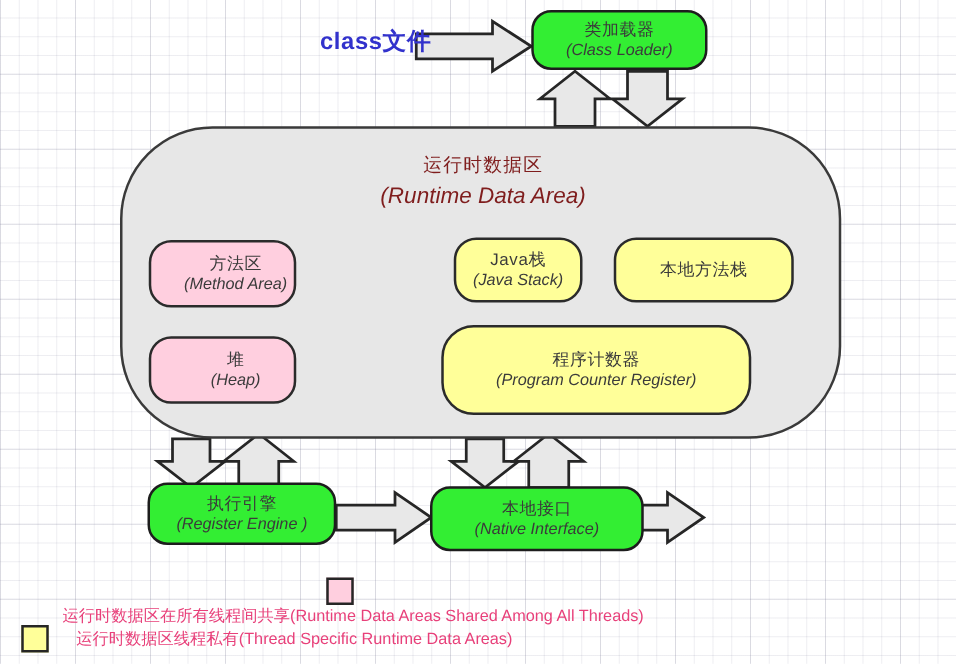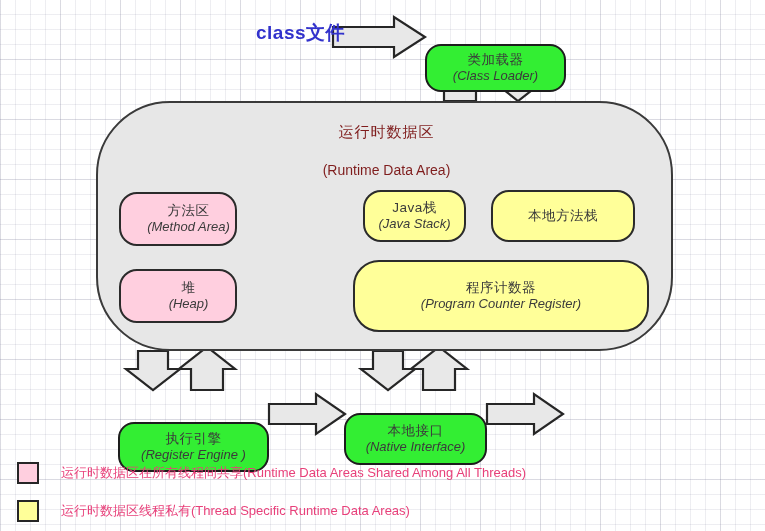--- a/index.html
+++ b/index.html
@@ -47,21 +47,20 @@
     letter-spacing: .5px;
   }
   .node .en {
     font-size: 13px;
     font-style: italic;
   }
   .green-box {
     background: #33ee33;
     border: 2.2px solid #1d1d1d;
     border-radius: 16px;
-    margin-top: 36px;
   }
   .pink-box {
     background: #ffcfdf;
     border: 2.2px solid #2b2b2b;
     border-radius: 18px;
     padding-left: 21px;
   }
   .yellow-box {
     background: #ffff99;
     border: 2.2px solid #2b2b2b;
@@ -80,21 +79,21 @@
   }
   #runtime-title {
     position: absolute;
     left: 0;
     top: 20px;
     width: 577px;
     text-align: center;
     color: #7f1d1d;
   }
   #runtime-title .cn { font-size: 15px; letter-spacing: 1px; }
-  #runtime-title .en { font-size: 14px; margin-top: 20px; }
+  #runtime-title .en { font-size: 18px; margin-top: 4px; font-style: italic; }
 
   #class-file-label {
     position: absolute;
     left: 256px;
     top: 20px;
     font-size: 19px;
     font-weight: bold;
     color: #3232cc;
     letter-spacing: .5px;
     white-space: nowrap;
@@ -173,37 +172,37 @@
 
   <div class="node yellow-box" style="left:363px; top:190px; width:103px; height:52px;">
     <span class="cn">Java栈</span>
     <span class="en">(Java Stack)</span>
   </div>
 
   <div class="node yellow-box" style="left:491px; top:190px; width:144px; height:52px;">
     <span class="cn">本地方法栈</span>
   </div>
 
-  <div class="node yellow-box" style="left:353px; top:260px; width:296px; height:72px; border-radius:26px;">
+  <div class="node yellow-box" style="left:353px; top:260px; width:248px; height:72px; border-radius:26px;">
     <span class="cn">程序计数器</span>
     <span class="en">(Program Counter Register)</span>
   </div>
 
   <div class="node green-box" style="left:118px; top:386px; width:151px; height:50px;">
     <span class="cn">执行引擎</span>
     <span class="en">(Register Engine )</span>
   </div>
 
-  <div class="node green-box" style="left:344px; top:377px; width:143px; height:52px;">
+  <div class="node green-box" style="left:344px; top:389px; width:171px; height:52px;">
     <span class="cn">本地接口</span>
     <span class="en">(Native Interface)</span>
   </div>
 
 
-  <div class="legend-row" style="left:17px; top:462px;">
+  <div class="legend-row" style="left:28px; top:462px;flex-direction:column;">
     <div class="legend-swatch" style="background:#ffcfdf;"></div>
     <div class="legend-text">运行时数据区在所有线程间共享(Runtime Data Areas Shared Among All Threads)</div>
   </div>
 
   <div class="legend-row" style="left:17px; top:500px;">
     <div class="legend-swatch" style="background:#ffff99;"></div>
     <div class="legend-text">运行时数据区线程私有(Thread Specific Runtime Data Areas)</div>
   </div>
 
 </div>

